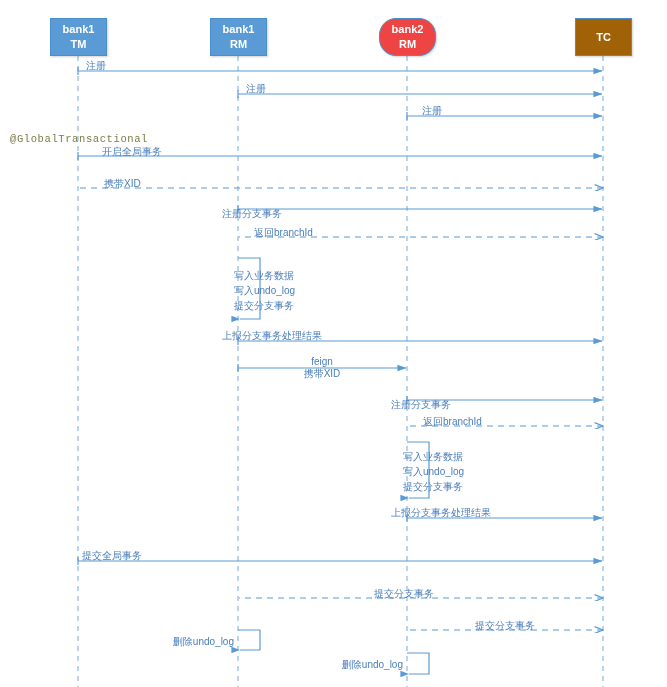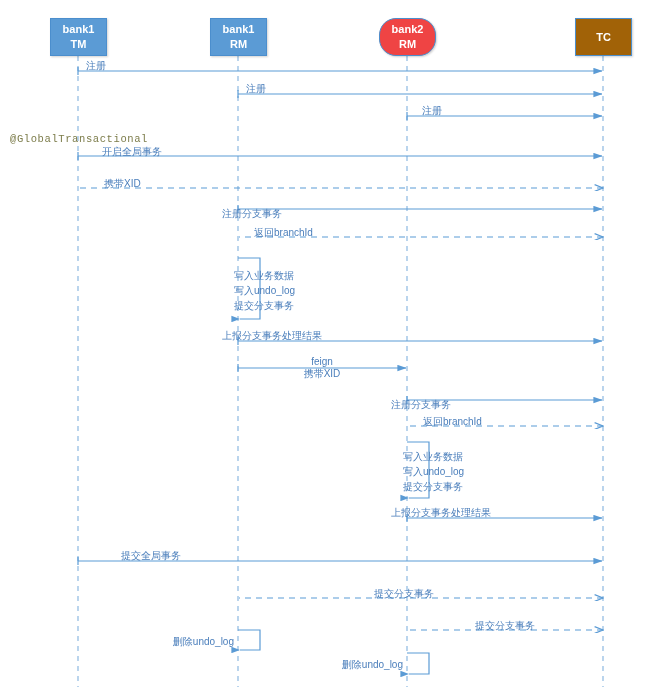--- a/index.html
+++ b/index.html
@@ -94,21 +94,21 @@
       <div class="lbl" style="left: 54px; top: 147px; margin-left: 48px;">开启全局事务</div>
       <div class="lbl" style="left: 104px; top: 179px;">携带XID</div>
       <div class="lbl" style="left: 222px; top: 209px;">注册分支事务</div>
       <div class="lbl" style="left: 254px; top: 228px;">返回branchId</div>
       <div class="lbl" style="left: 222px; top: 331px;">上报分支事务处理结果</div>
       <div class="lbl center" style="left: 322px; top: 357px; text-align: center;">feign</div>
       <div class="lbl center" style="left: 322px; top: 369px;">携带XID</div>
       <div class="lbl" style="left: 391px; top: 400px;">注册分支事务</div>
       <div class="lbl" style="left: 423px; top: 417px;">返回branchId</div>
       <div class="lbl" style="left: 391px; top: 508px;">上报分支事务处理结果</div>
-      <div class="lbl" style="left: 82px; top: 551px; margin-left: 39px;">提交全局事务</div>
+      <div class="lbl" style="left: 82px; top: 551px;">提交全局事务</div>
       <div class="lbl center" style="left: 404px; top: 589px;">提交分支事务</div>
       <div class="lbl center" style="left: 505px; top: 621px;">提交分支事务</div>
       <div class="lbl" style="top: 268px; left: 234px;">
         <div style="line-height: 15px;">写入业务数据</div>
         <div style="line-height: 15px;">写入undo_log</div>
         <div style="line-height: 15px;">提交分支事务</div>
       </div>
       <div class="lbl" style="top: 449px; left: 403px;">
         <div style="line-height: 15px;">写入业务数据</div>
         <div style="line-height: 15px;">写入undo_log</div>

